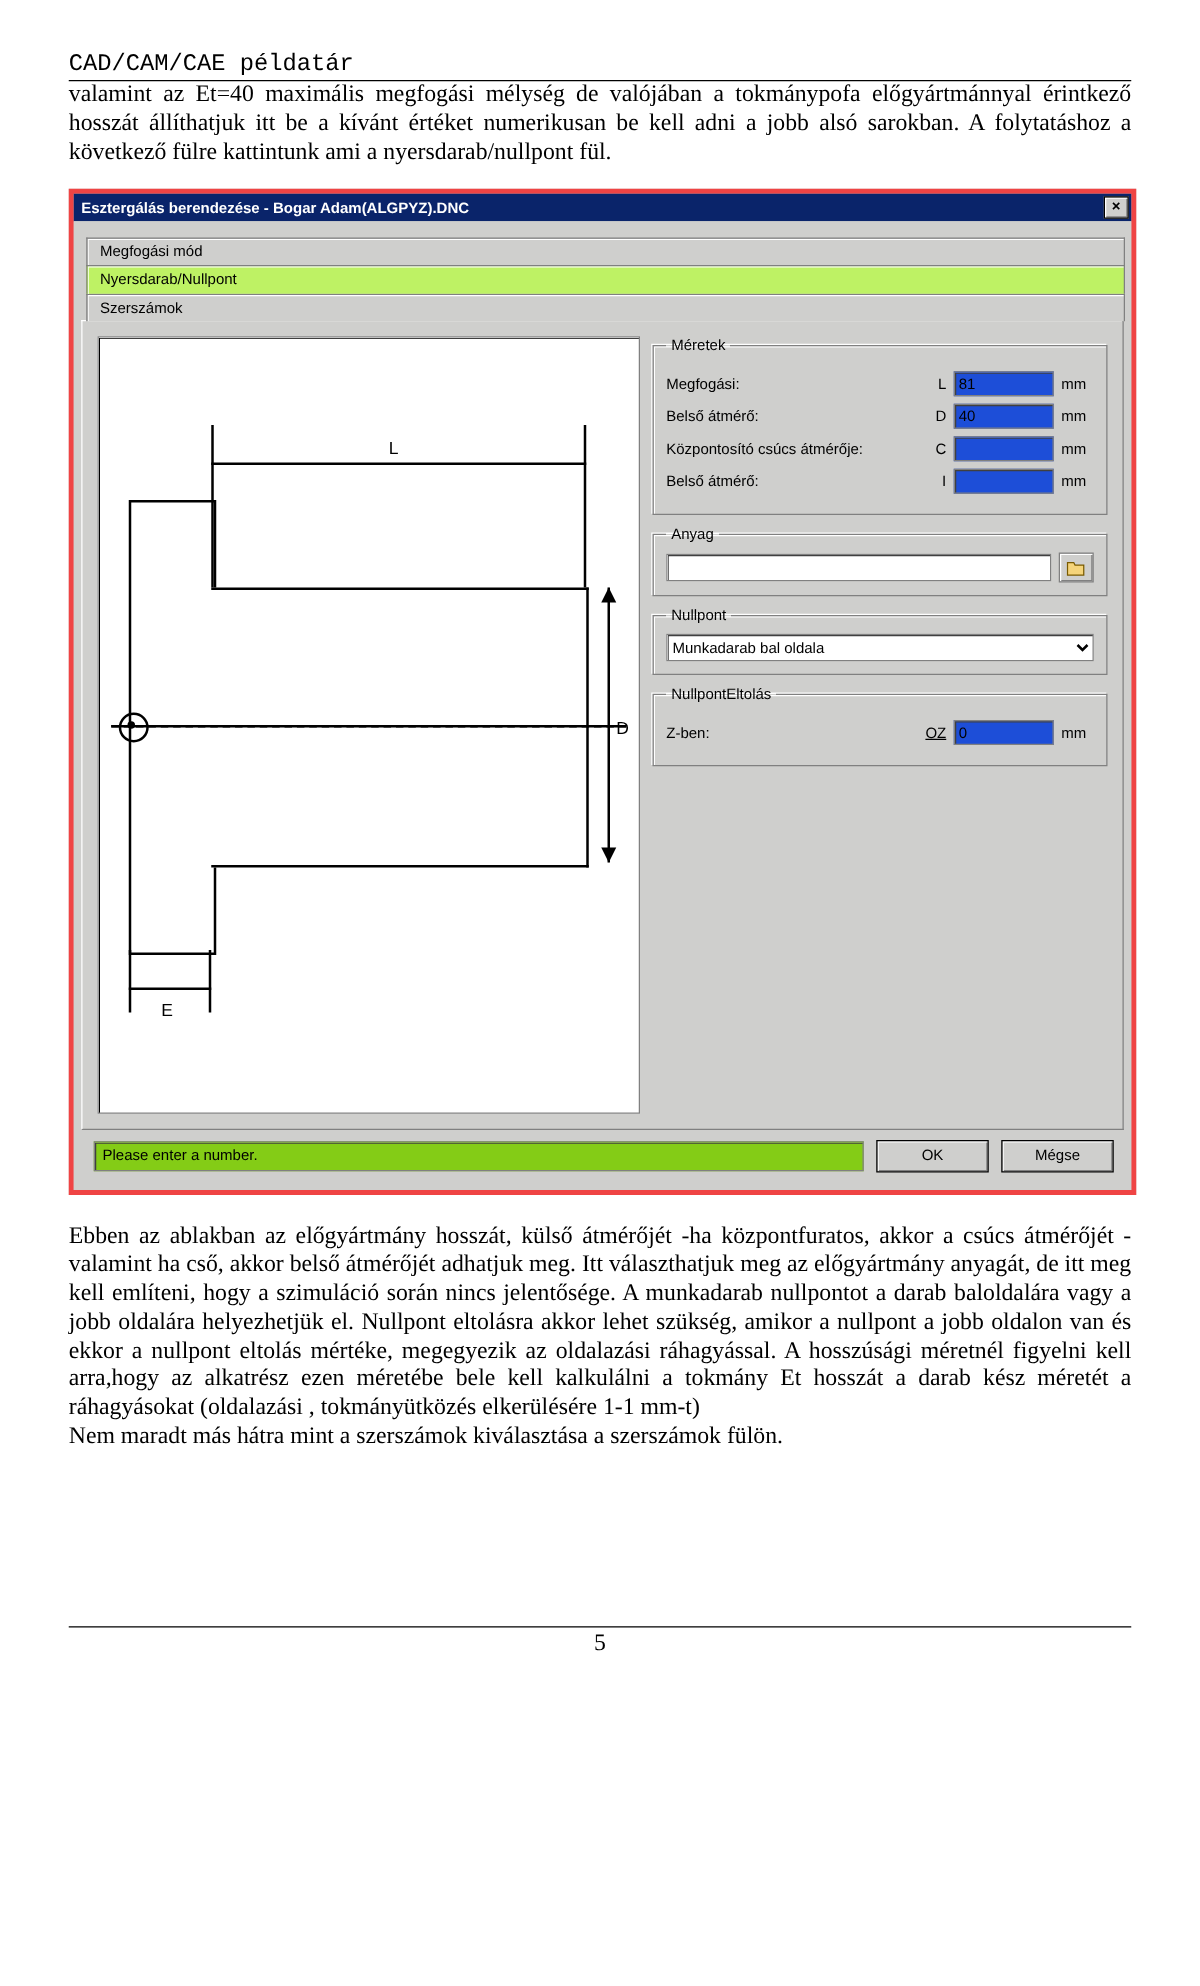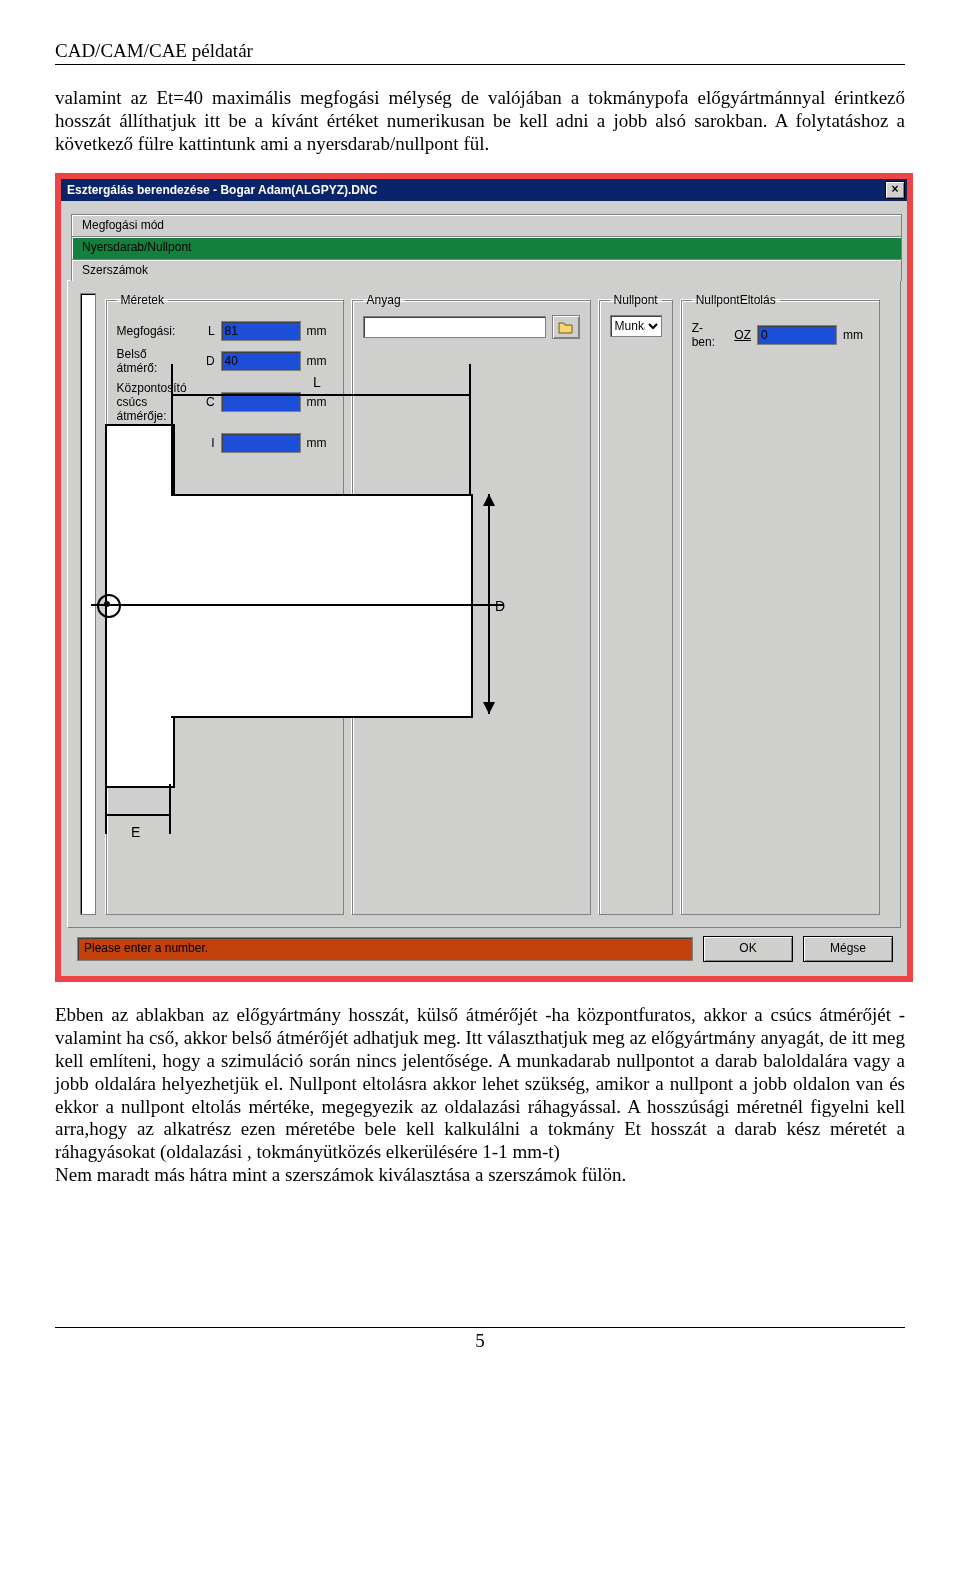--- a/index.html
+++ b/index.html
@@ -12,39 +12,39 @@
   }
   .page {
     padding: 40px 55px 20px 55px;
   }
   .header {
     display: flex;
     justify-content: space-between;
     font-size: 19px;
     border-bottom: 1px solid #000;
     padding-bottom: 2px;
-    margin-bottom: 22px;
+    font-family: Liberation Mono, monospace;
   }
   .body-text {
     text-align: justify;
     line-height: 1.2;
     margin-bottom: 18px;
   }
   .page-num {
     text-align: center;
     border-top: 1px solid #000;
     margin-top: 140px;
     padding-top: 2px;
   }
 
   
   .dialog {
     width: 846px;
     background: #cfcfcd;
-    border: 6px solid #ef4444;
+    border: 4px solid #ef4444;
     margin: 11px auto 22px auto;
     font-family: Tahoma, Arial, sans-serif;
     font-size: 12px;
     color: #000;
   }
   .titlebar {
     display: flex;
     justify-content: space-between;
     align-items: center;
     background: linear-gradient(#0a246a, #0a246a);
@@ -77,21 +77,21 @@
     border: 1px solid #808080;
     border-bottom: none;
     background: #cfcfcd;
     padding: 3px 10px 4px 10px;
     margin-right: -1px;
     box-shadow: inset 1px 1px 0 #fff;
     position: relative;
     top: 1px;
   }
   .tab.active {
-    background: #15803d;
+    background: #bef264;
     z-index: 2;
     padding-bottom: 5px;
   }
   .tab-content {
     border: 1px solid #fff;
     border-right-color: #808080;
     border-bottom-color: #808080;
     padding: 12px;
     display: flex;
     gap: 10px;
@@ -109,21 +109,21 @@
     position: absolute;
     background: #fff;
     border: 2px solid #000;
   }
   .dim-line { position:absolute; background:#000; }
   .dim-text { position:absolute; font-family: Arial, sans-serif; font-size:14px; }
 
   .right-pane {
     flex: 1;
     display: flex;
-    flex-direction: row;
+    flex-direction: column;
     gap: 8px;
   }
   fieldset.group {
     border: 1px solid #808080;
     box-shadow: 1px 1px 0 #fff inset, -1px -1px 0 #fff;
     margin: 0;
     padding: 8px 10px 10px 10px;
   }
   fieldset.group > legend {
     padding: 0 4px;
@@ -180,21 +180,21 @@
     display: flex;
     align-items: center;
     padding: 8px 8px 8px 10px;
     gap: 10px;
   }
   .status-text {
     flex: 1;
     height: 18px;
     border: 1px solid #808080;
     box-shadow: inset 1px 1px 0 #404040;
-    background: #c2410c;
+    background: #84cc16;
     padding: 2px 6px;
     font-size: 12px;
     line-height: 16px;
   }
   .dlg-btn {
     width: 88px; height: 24px;
     border: 1px solid #000;
     background: #cfcfcd;
     box-shadow: inset 1px 1px 0 #fff, inset -1px -1px 0 #808080;
     text-align: center;

